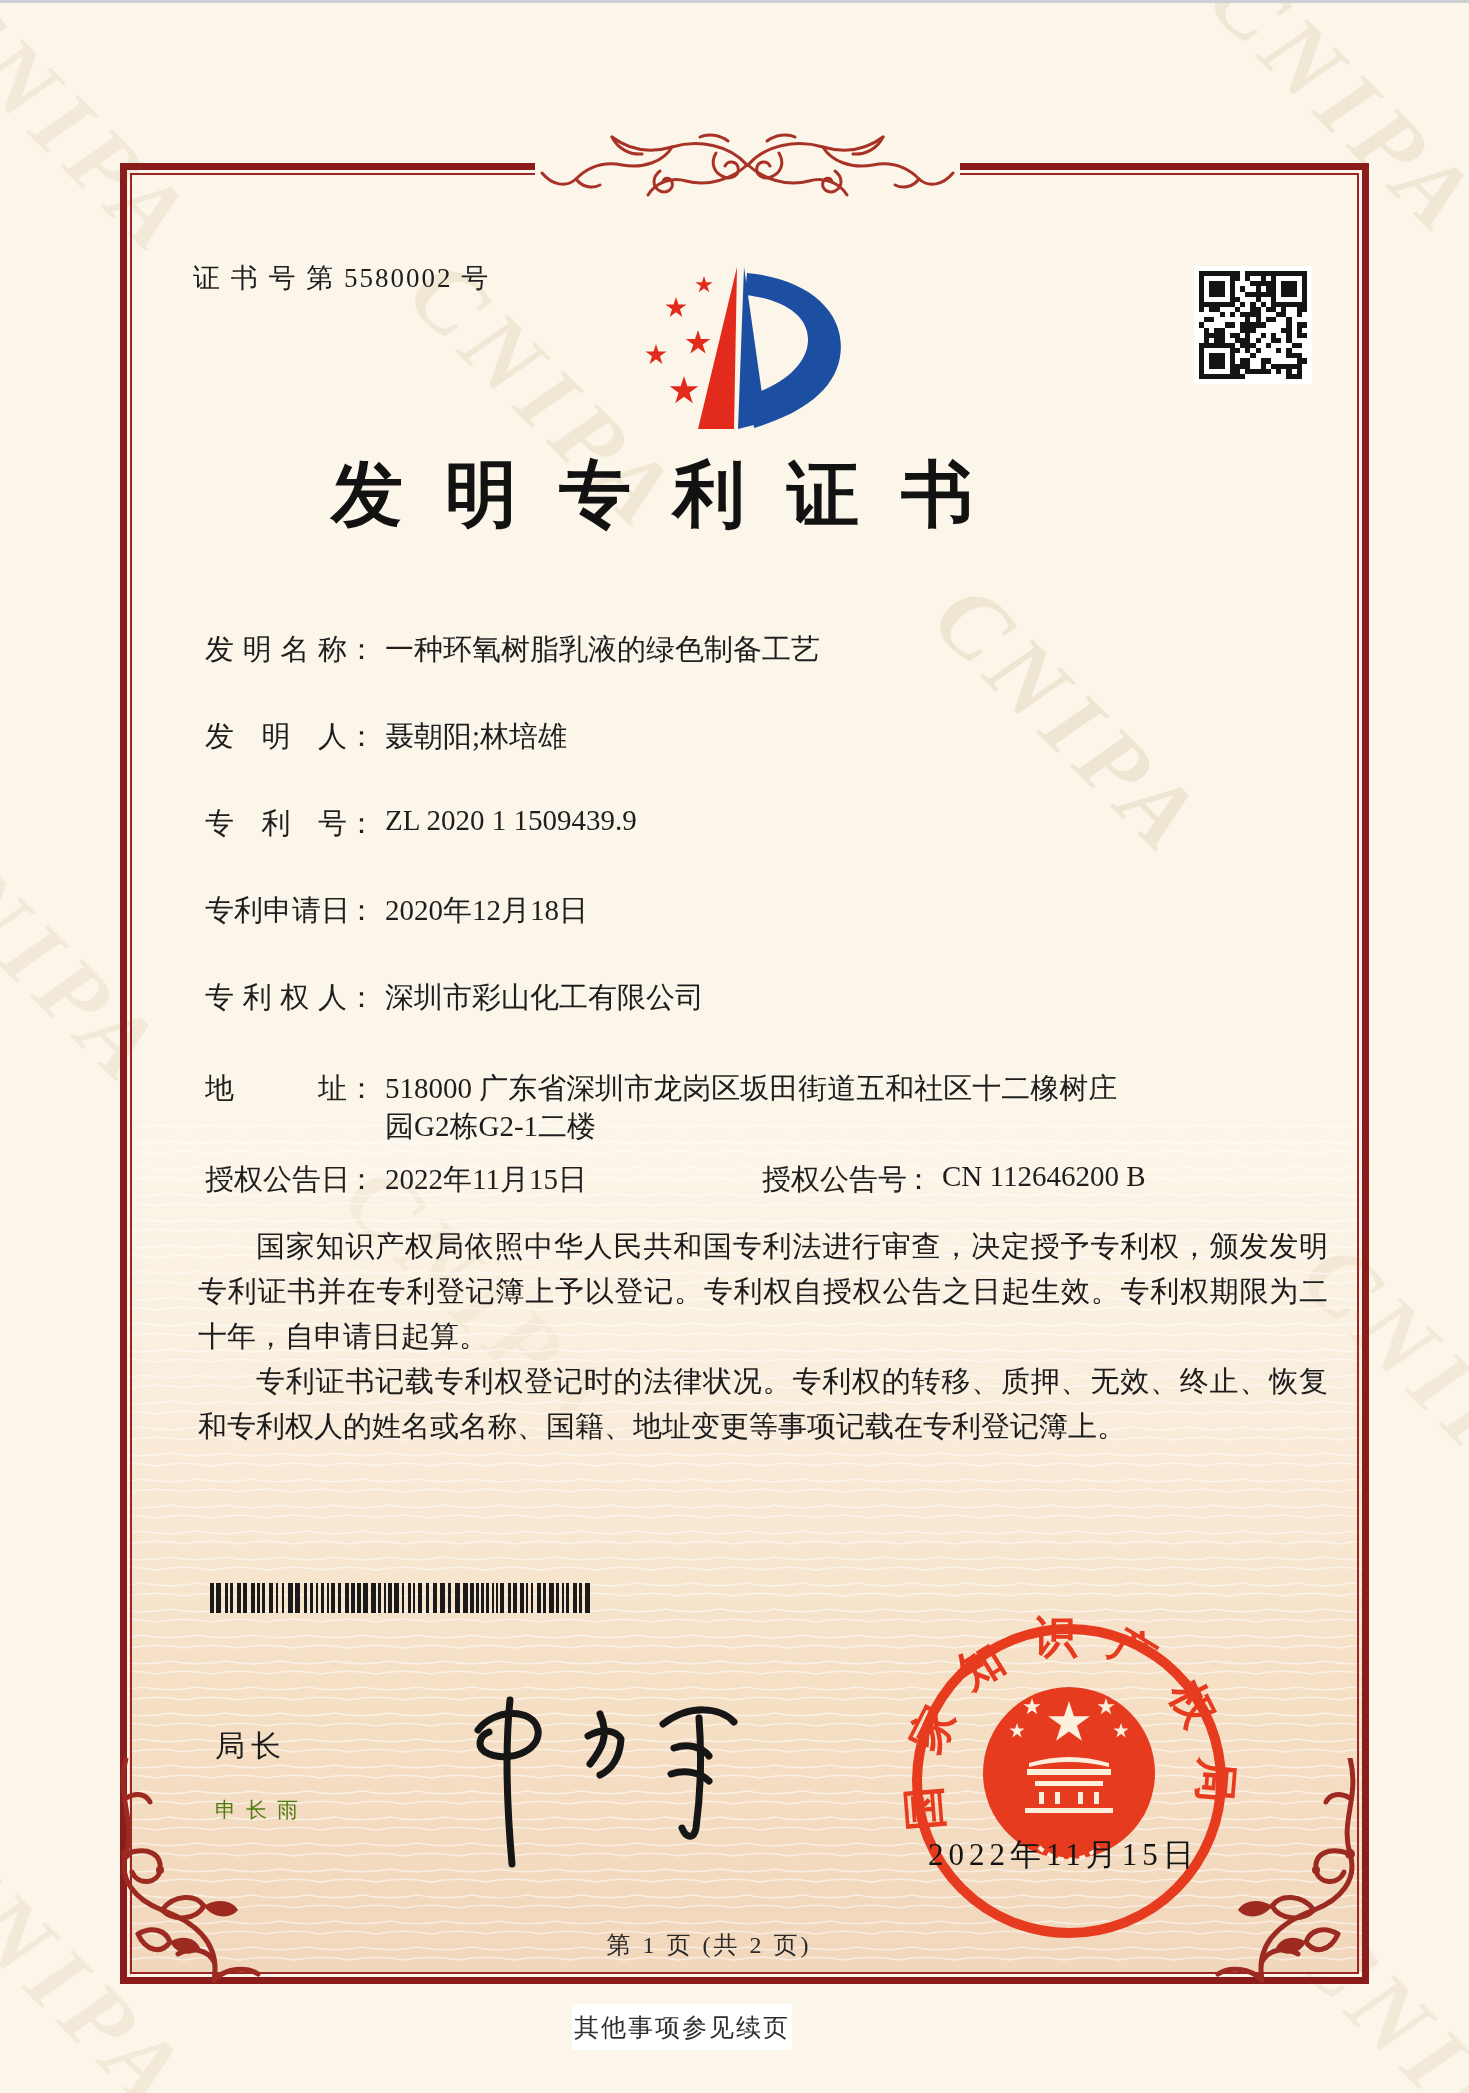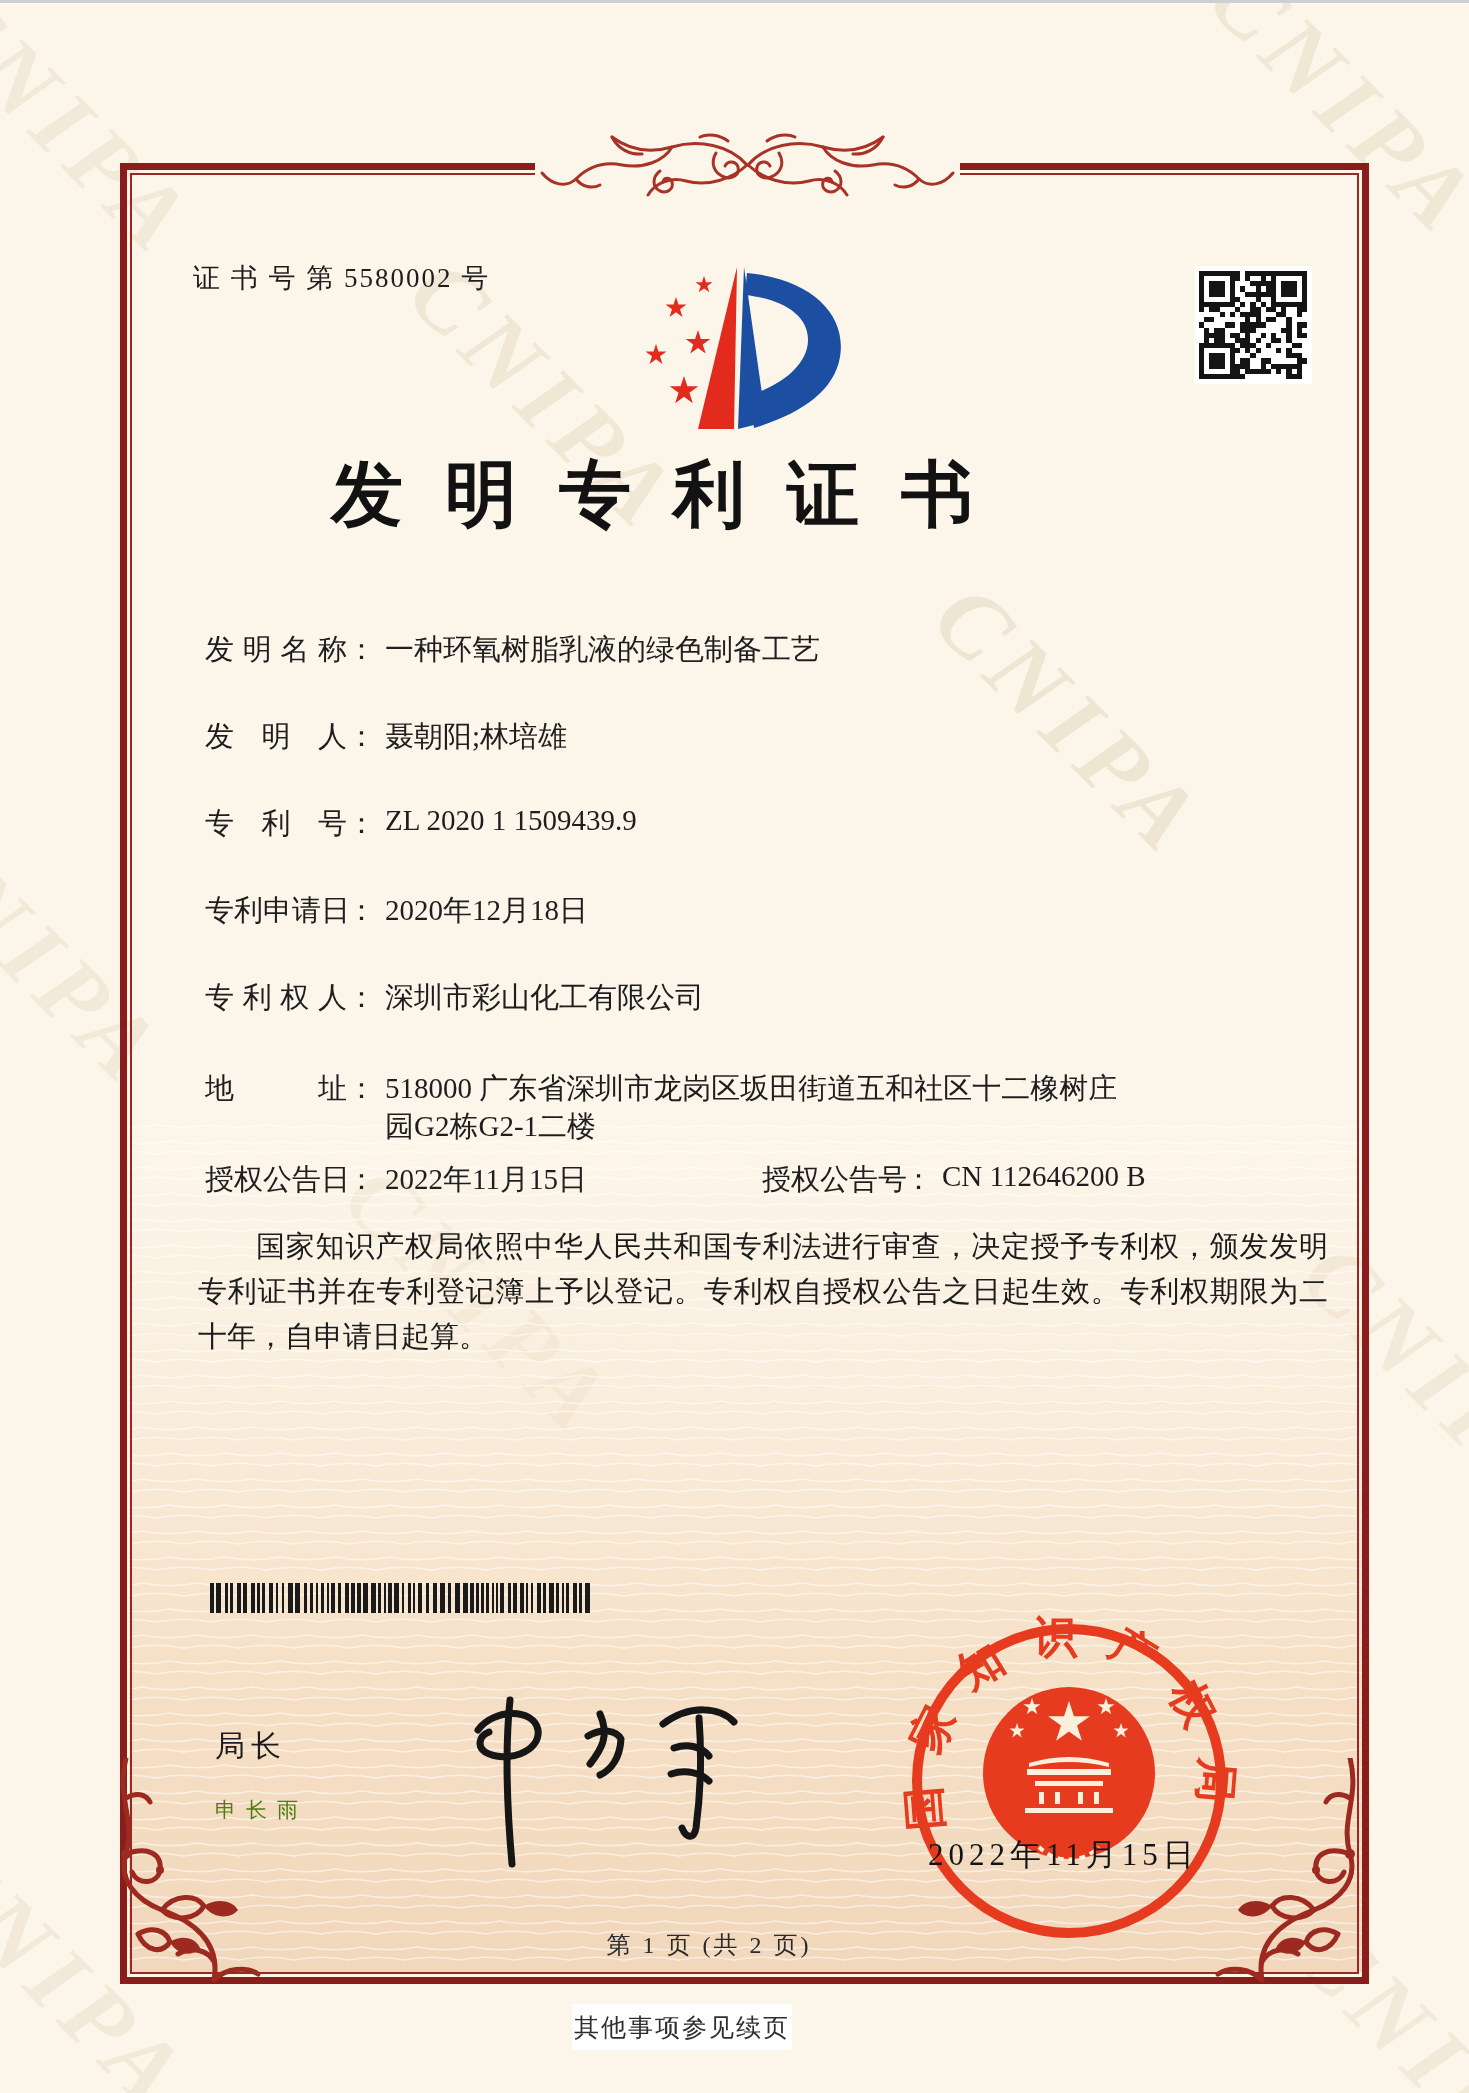--- a/index.html
+++ b/index.html
@@ -499,20 +499,21 @@
 </div>
 <div class="row" style="top:1160px;">
   <span class="flabel">授权公告日</span><span class="colon">：</span><span class="fvalue">2022年11月15日</span>
   <span class="pair2">
     <span class="flabel">授权公告号</span><span class="colon">：</span><span class="fvalue">CN 112646200 B</span>
   </span>
 </div>
 
 <div class="paras">
   <p>国家知识产权局依照中华人民共和国专利法进行审查，决定授予专利权，颁发发明专利证书并在专利登记簿上予以登记。专利权自授权公告之日起生效。专利权期限为二十年，自申请日起算。</p>
+  <p>专利证书记载专利权登记时的法律状况。专利权的转移、质押、无效、终止、恢复和专利权人的姓名或名称、国籍、地址变更等事项记载在专利登记簿上。</p>
 </div>
 
 <div class="barcode">
   <svg id="barsvg" viewBox="0 0 381 30" preserveAspectRatio="none">
       <rect x="0" y="0" width="4" height="30" fill="#1a1a1a"></rect>
       <rect x="6" y="0" width="5" height="30" fill="#1a1a1a"></rect>
       <rect x="15" y="0" width="3" height="30" fill="#1a1a1a"></rect>
       <rect x="20" y="0" width="3" height="30" fill="#1a1a1a"></rect>
       <rect x="27" y="0" width="4" height="30" fill="#1a1a1a"></rect>
       <rect x="33" y="0" width="4" height="30" fill="#1a1a1a"></rect>

